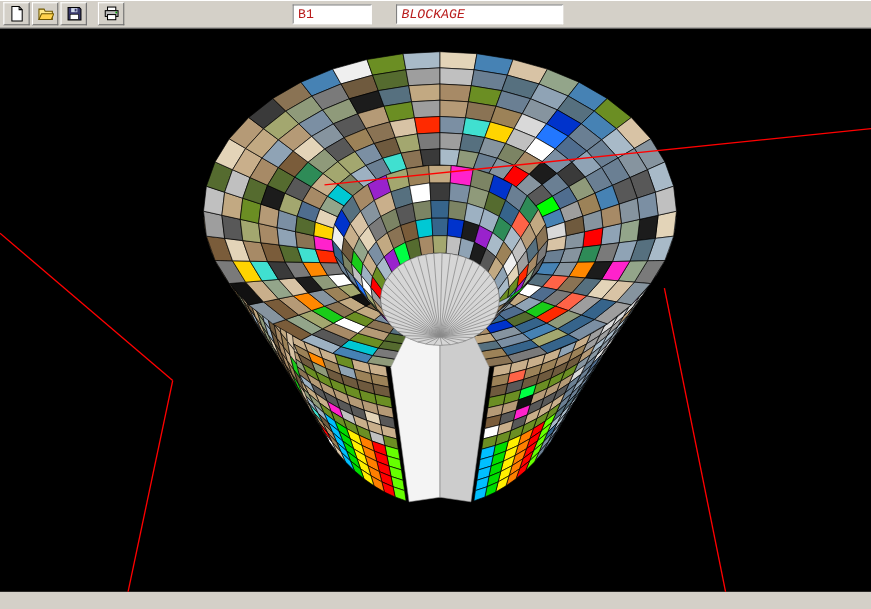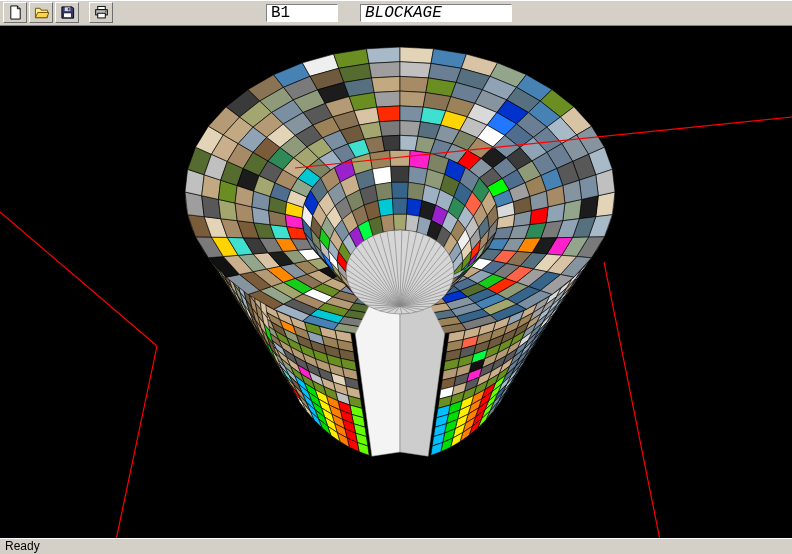--- a/index.html
+++ b/index.html
@@ -5,22 +5,22 @@
   html,body{margin:0;padding:0;background:#777;font-family:"Liberation Sans",sans-serif;}
   .window{width:792px;height:554px;background:#d4d0c8;display:flex;flex-direction:column;overflow:hidden;}
   .toolbar{height:25px;border-bottom:1px solid #808080;box-shadow:inset 0 1px 0 #ffffff;
            display:flex;align-items:center;padding:0 2px;background:#d4d0c8;flex:0 0 auto;}
   .tb{width:24px;height:21px;margin:1px;padding:0;background:#d4d0c8;
       border:1px solid;border-color:#ffffff #6e6e6e #6e6e6e #ffffff;
       display:flex;align-items:center;justify-content:center;cursor:pointer;}
   .tb svg{width:15px;height:15px;display:block;}
   .tb-gap{width:8px;}
   .field{height:16px;background:#ffffff;border:1px solid;border-color:#808080 #ffffff #ffffff #808080;
-         font-family:"Liberation Mono",monospace;font-size:16px;line-height:16px;
-         padding:0 4px;color:#000000;white-space:nowrap;overflow:hidden;}
+         font-family:"Liberation Mono",monospace;font-size:12px;line-height:16px;
+         padding:0 4px;color:#b91c1c;white-space:nowrap;overflow:hidden;}
   .f1{width:62px;margin-left:152px;}
   .f2{width:142px;margin-left:22px;font-style:italic;}
   .viewport{height:512px;background:#000;flex:0 0 auto;position:relative;}
   .viewport svg{display:block;}
   .statusbar{height:15px;border-top:1px solid #ffffff;background:#d4d0c8;
              font-size:12px;line-height:15px;padding:0 5px;color:#000;flex:0 0 auto;}
 </style>
 </head>
 <body>
 
@@ -973,17 +973,14 @@
           <line x1="400" y1="306" x2="449.33145471270046" y2="254.9170609908164" stroke="#8a8a8a" stroke-width="0.7"></line>
           <line x1="400" y1="306" x2="451.9081315806692" y2="260.423231055686" stroke="#8a8a8a" stroke-width="0.7"></line>
           <line x1="400" y1="306" x2="453.4744757120448" y2="266.15472975967725" stroke="#8a8a8a" stroke-width="0.7"></line>
         </g>
         <g>
           <line x1="295" y1="168" x2="792" y2="117" stroke="#ff0000" stroke-width="1.2"></line>
         </g>
       </svg>
   </div>
 
-  <div class="statusbar">
-    <span>Ready</span>
-  </div>
 
 </div>
 
 </body></html>

